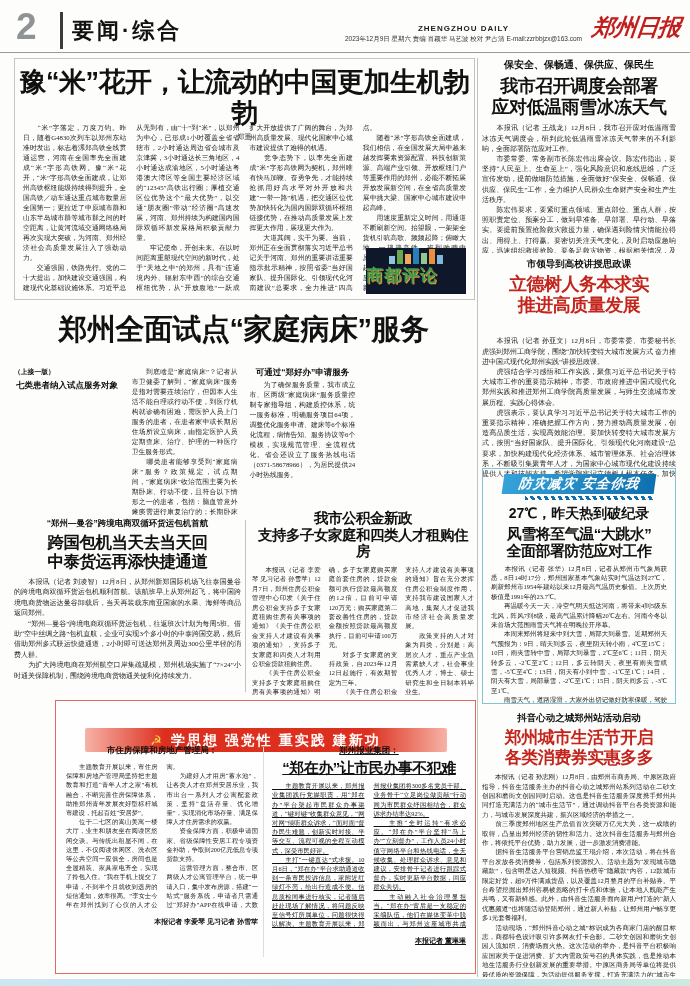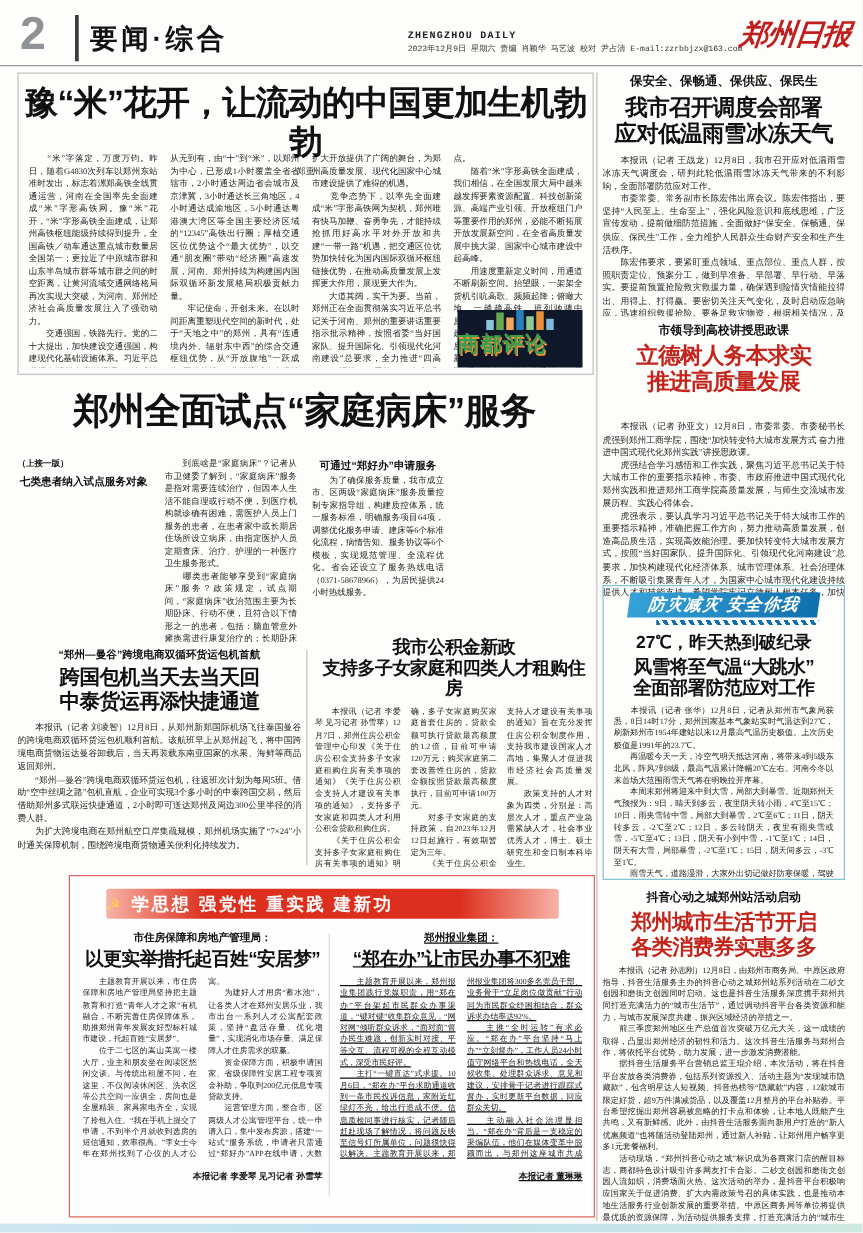--- a/index.html
+++ b/index.html
@@ -3,21 +3,21 @@
 <meta charset="utf-8">
 <style>
   html,body{margin:0;padding:0;background:#e9e9e9;}
   #page{position:relative;width:690px;height:986px;margin:0 auto;background:#fdfdfb;
         font-family:"Liberation Sans",sans-serif;color:#111;overflow:hidden;}
   
   .hdr{position:absolute;left:14px;top:8px;right:10px;height:44px;}
   .pagenum{position:absolute;left:2px;top:-2px;font-size:37px;font-weight:700;color:#8f9396;}
   .hdr-bar{position:absolute;left:46px;top:4px;width:3px;height:37px;background:#3c3c3c;}
   .section-title{position:absolute;left:58px;top:8px;font-size:22px;font-weight:900;letter-spacing:3px;}
-  .hdr-right{position:absolute;right:86px;top:16px;text-align:left;font-family:Liberation Mono, monospace;}
+  .hdr-right{position:absolute;right:98px;top:16px;text-align:center;}
   .masthead{font-size:8px;font-weight:bold;letter-spacing:1px;color:#222;}
   .dateline{font-size:6.5px;color:#333;margin-top:2px;white-space:nowrap;}
   .paper-logo{position:absolute;right:0;top:4px;font-family:"Liberation Serif",serif;font-style:italic;
         font-weight:900;font-size:23px;color:#c11e1e;transform:skewX(-6deg);letter-spacing:-1px;}
   .hdr-rule{position:absolute;left:0;top:52px;width:690px;height:1px;background:#9a9a9a;}
   
   .kicker{text-align:center;font-weight:bold;}
   .headline{text-align:center;font-weight:900;white-space:pre-line;line-height:1.15;letter-spacing:-0.5px;}
   .red{color:#c3241c;}
   .body-text{text-align:justify;white-space:pre-wrap;overflow:hidden;
@@ -43,23 +43,23 @@
   
   .charter{position:absolute;left:14px;top:518px;width:227px;height:176px;}
   .charter .kicker{font-size:8.5px;}
   .charter .headline{font-size:16.5px;margin-top:3px;}
   .charter .body-text{margin-top:6px;height:112px;font-size:7px;line-height:10.4px;}
   .fund{position:absolute;left:252px;top:510px;width:222px;height:186px;}
   .fund .headline{font-size:14.5px;}
   .fund .body-text{margin-top:5px;height:135px;column-count:3;column-gap:8px;font-size:6.4px;line-height:9.4px;}
   
   .redbox{position:absolute;left:55px;top:700px;width:419px;height:272px;border:1px solid #e06a60;background:#fffefe;}
-  .party-banner{margin:10px auto 0;width:362px;height:24px;border-radius:2px;
+  .party-banner{margin:27px auto 0;width:362px;height:24px;border-radius:2px;
         background:linear-gradient(90deg,#f6b3a6,#dd2f1e 22%,#dd2f1e 78%,#f6b3a6);
-        color:#fff;font-weight:900;font-size:14px;line-height:24px;letter-spacing:2px;}
+        color:#fff;font-weight:900;font-size:14px;text-align:center;line-height:24px;letter-spacing:2px;}
   .emblem{color:#ffd24a;margin-right:7px;font-size:13px;font-weight:400;}
   .half{position:absolute;top:44px;bottom:8px;}
   .half.l{left:10px;width:192px;}
   .half.r{left:216px;width:194px;text-decoration:underline;}
   .half .kicker{font-size:8.5px;}
   .half .headline{font-size:15px;margin-top:2px;}
   .half .body-text{margin-top:5px;height:152px;column-count:2;column-gap:9px;font-size:6.3px;line-height:9.2px;}
   .byline{text-align:right;font-weight:bold;font-size:7px;margin-top:3px;}
   
   .sidebar{position:absolute;left:482px;top:58px;width:194px;height:920px;}
@@ -165,21 +165,20 @@
 　　1.支持对象累计缴存住房公积金6个月以上可申请住房公积金贷款，迁出地和迁入地的住房公积金缴存记录可合并计算。
 　　2.支持对象在郑州市行政区域内购买家庭首套住房的，可按照夫妻双方缴存家庭的住房公积金贷款最高额度确定贷款金额。</div>
   </div>
 
   <div class="redbox">
     <div class="party-banner">
       <span class="emblem">☭</span><span>学思想 强党性 重实践 建新功</span>
     </div>
     <div class="half l">
       <div class="kicker">市住房保障和房地产管理局：</div>
-      <div class="headline">以更实举措托起百姓“安居梦”</div>
       <div class="body-text">　　主题教育开展以来，市住房保障和房地产管理局坚持把主题教育和打造“青年人才之家”有机融合，不断完善住房保障体系，助推郑州青年发展友好型标杆城市建设，托起百姓“安居梦”。
 　　位于二七区的嵩山美寓一楼大厅，业主和朋友坐在阅读区悠闲交谈。与传统出租屋不同，在这里，不仅阅读休闲区、洗衣区等公共空间一应俱全，房间也是全屋精装、家具家电齐全，实现了拎包入住。“我在手机上提交了申请，不到半个月就收到选房的短信通知，效率很高。”李女士今年在郑州找到了心仪的人才公寓。
 　　为建好人才用房“蓄水池”，让各类人才在郑州安居乐业，我市出台一系列人才公寓配套政策，坚持“盘活存量、优化增量”，实现消化市场存量、满足保障人才住房需求的双赢。
 　　资金保障方面，积极申请国家、省级保障性安居工程专项资金补助，争取到200亿元低息专项贷款支持。
 　　运营管理方面，整合市、区两级人才公寓管理平台，统一申请入口，集中发布房源，搭建“一站式”服务系统，申请者只需通过“郑好办”APP在线申请，大数据自动比对通过后，便可即时选房、即时签约、即时缴费、即时入住，真正实现“一网通办、一网通管”。
 　　数据显示，今年前三季度我市人才公寓已配租项目21个，共2万余套，预计2023年全年人才公寓分配3.5万套（间）。截至目前，我市共筹集人才公寓项目95个，约10.6万套。</div>
       <div class="byline">本报记者 李爱琴 见习记者 孙雪苹</div>
     </div>
     <div class="vrule" style="left:207px;top:46px;height:210px;background:#ddd;"></div>
     <div class="half r">

